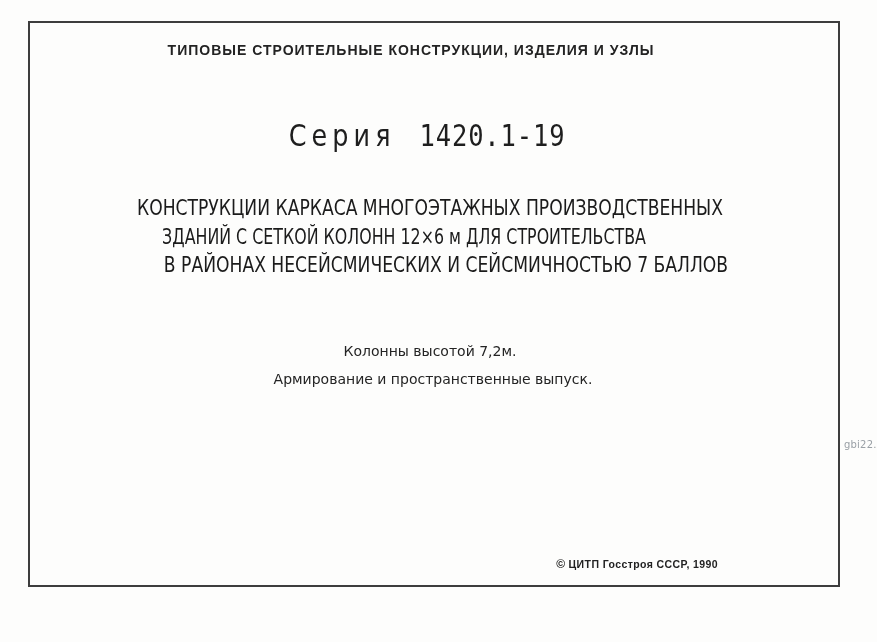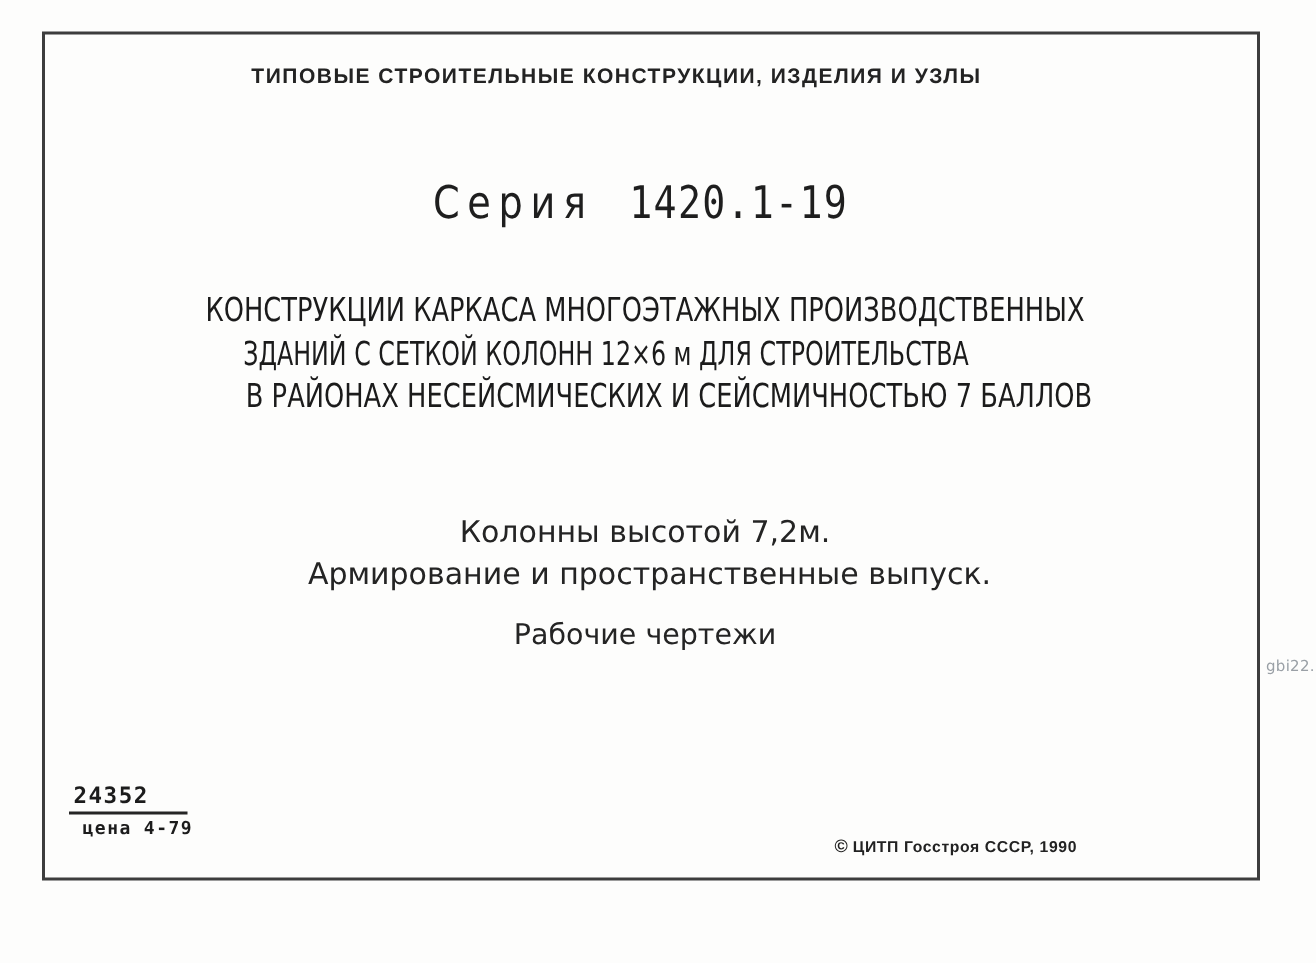--- a/index.html
+++ b/index.html
@@ -76,21 +76,21 @@
     left: -10px;
     font-size: 19px;
   }
   .issue-label { letter-spacing: 8px; }
   .issue-number {
     font-family: "DejaVu Sans Mono", monospace;
     letter-spacing: 3px;
     margin-left: 20px;
   }
   
-  .sub { font-size: 20px; color: #242424; }
+  .sub { font-size: 14px; color: #242424; }
   .s1 { top: 320px; left: -4px; }
   .s2 { top: 348px; left: -1px; }
   .s3 { top: 390px; left: -4px; font-size: 19px; }
   
   .stamp {
     position: absolute;
     left: 16px;
     top: 497px;
     font-family: "DejaVu Sans Mono", monospace;
     color: #1c1c1c;
@@ -150,28 +150,21 @@
       <span class="series-label">Серия</span><span class="series-number">1420.1-19</span>
     </div>
 
     <div class="line title t1">КОНСТРУКЦИИ КАРКАСА МНОГОЭТАЖНЫХ ПРОИЗВОДСТВЕННЫХ</div>
     <div class="line title t2">ЗДАНИЙ С СЕТКОЙ КОЛОНН 12×6 м ДЛЯ СТРОИТЕЛЬСТВА</div>
     <div class="line title t3">В РАЙОНАХ НЕСЕЙСМИЧЕСКИХ И СЕЙСМИЧНОСТЬЮ 7 БАЛЛОВ</div>
 
 
     <div class="line sub s1">Колонны высотой 7,2м.</div>
     <div class="line sub s2">Армирование и пространственные выпуск.</div>
-    <div class="line sub s3">Рабочие чертежи</div>
 
-    <div class="stamp">
-      <div class="catalog">24352</div>
-      <div class="price">
-        <span>цена</span><span class="price-value">4-79</span>
-      </div>
-    </div>
 
     <div class="copyright">
       <span class="copy-symbol">©</span><span>ЦИТП Госстроя СССР, 1990</span>
     </div>
 
   </div>
 
   <div class="watermark">gbi22.ru</div>
 </div>
 

